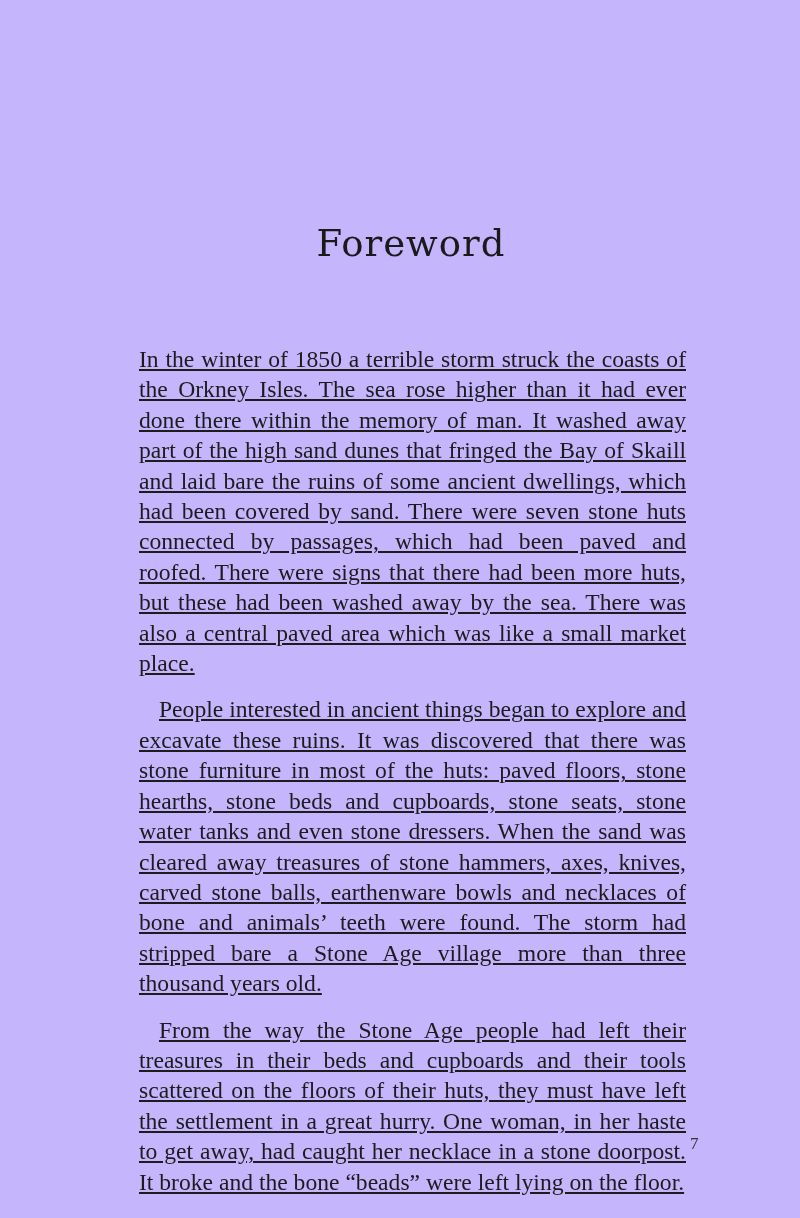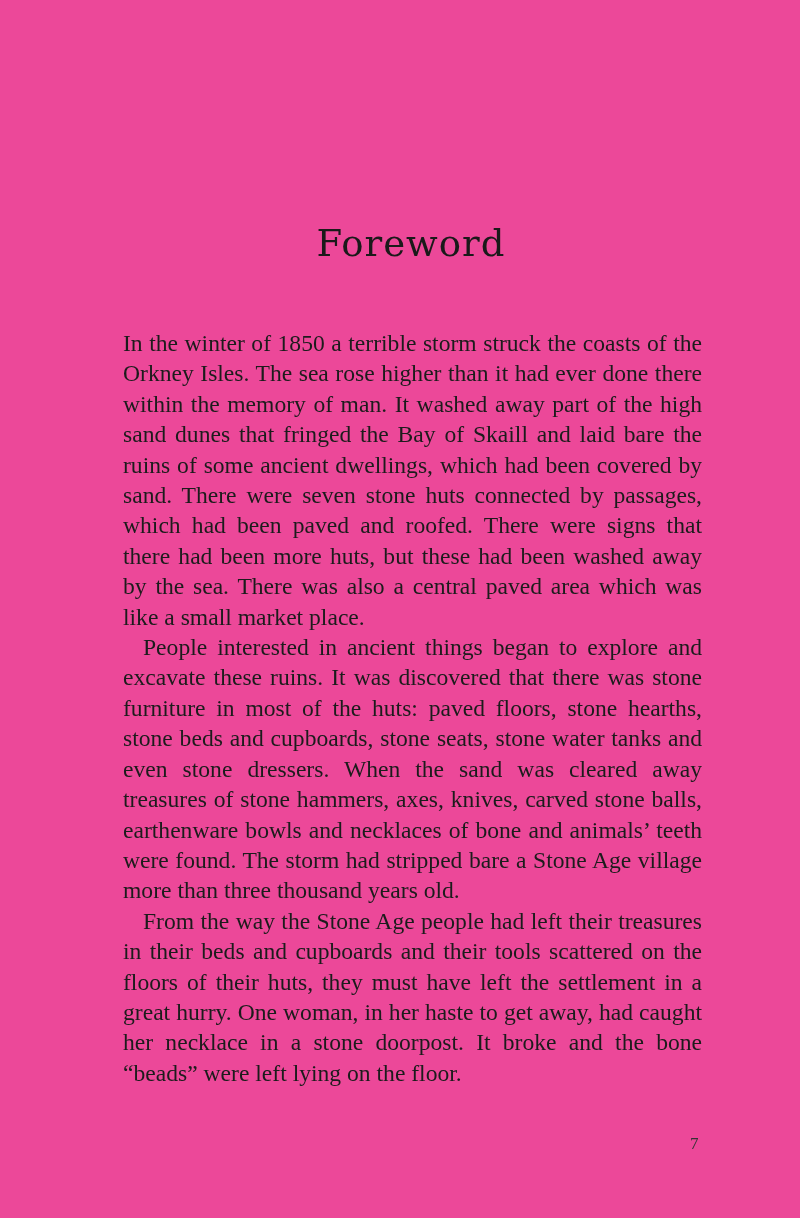--- a/index.html
+++ b/index.html
@@ -11,21 +11,21 @@
       width: 800px;
       height: 1218px;
       position: relative;
       overflow: hidden;
       color: #1c1c1c;
     }
     .page {
       position: absolute;
       left: 0; top: 0;
       width: 800px; height: 1218px;
-      background: #ec4899;
+      background: #c4b5fd;
     }
     .title {
       position: absolute;
       top: 222px;
       left: 0;
       width: 822px;
       text-align: center;
       font-family: "DejaVu Serif", serif;
       font-size: 37px;
       letter-spacing: 1px;
@@ -37,23 +37,24 @@
       position: absolute;
       top: 328px;
       left: 123px;
       width: 579px;
       font-family: "Liberation Serif", serif;
       font-size: 23.6px;
       line-height: 30.4px;
       color: #1c1c1c;
     }
     .body-text p {
-      margin: 0;
+      margin: 16px;
       text-align: justify;
       text-align-last: left;
+      text-decoration: underline;
     }
     .body-text p.indent {
       text-indent: 20px;
     }
     .page-number {
       position: absolute;
       top: 1134px;
       left: 690px;
       font-family: "Liberation Serif", serif;
       font-size: 17px;

